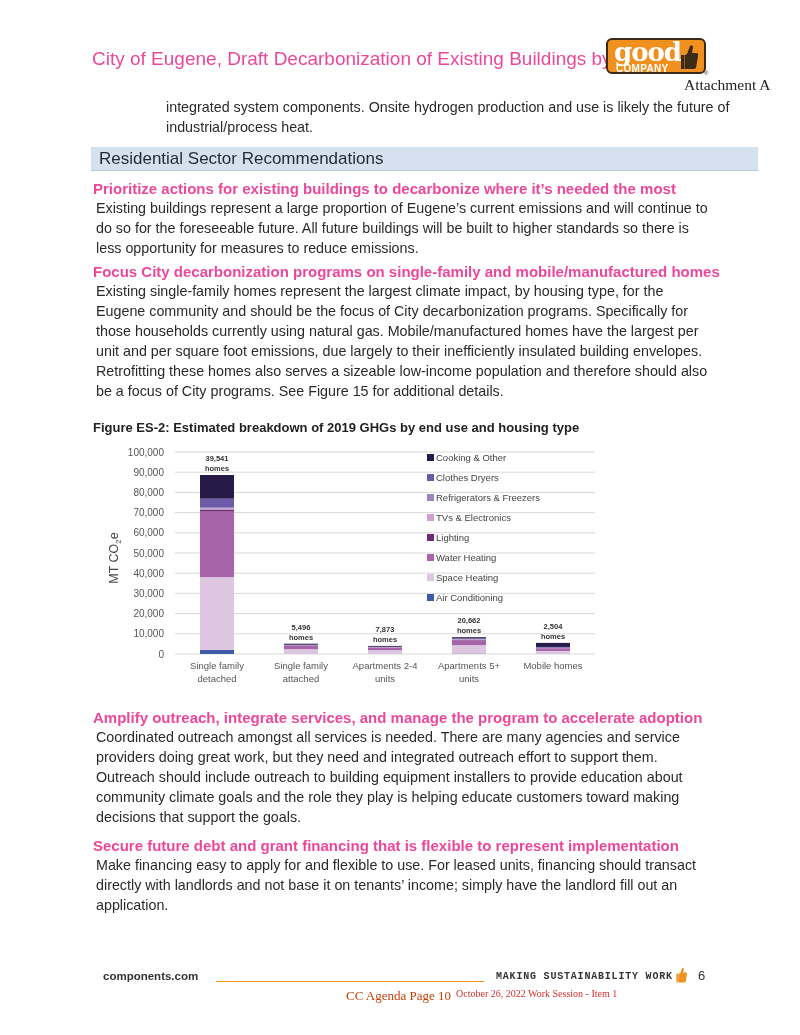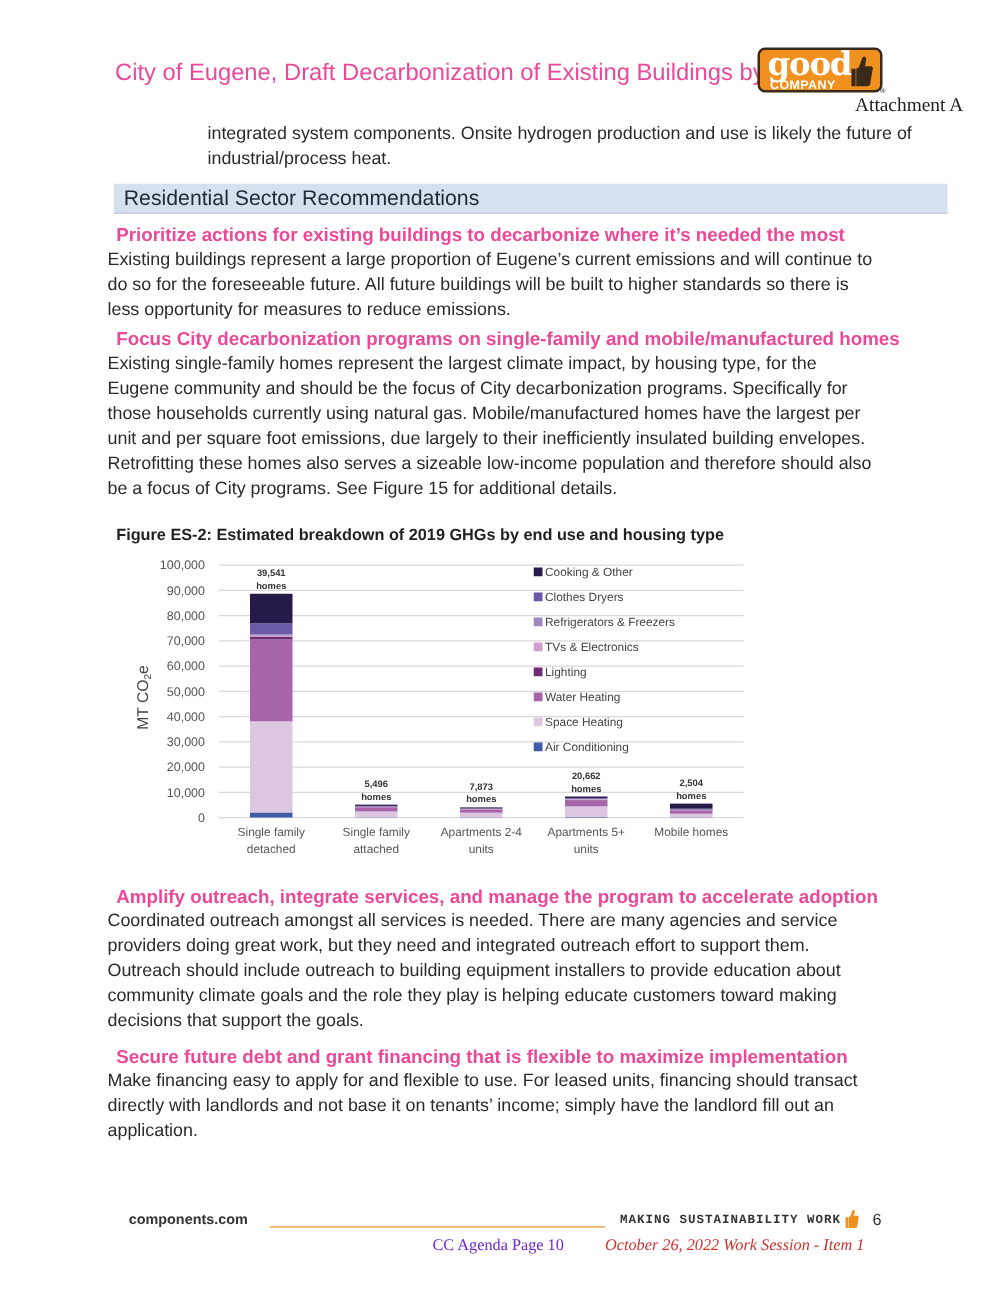--- a/index.html
+++ b/index.html
@@ -7,40 +7,40 @@
   body { position: relative; font-family: "Liberation Sans", "DejaVu Sans", sans-serif; color: #222; }
 
   .header-title { position: absolute; left: 92px; top: 48px; font-size: 19px; color: #ec4899; }
   .logo { position: absolute; left: 606px; top: 38px; width: 100px; height: 36px; background: #f0901e; border-radius: 6px; border: 2px solid #3a2a1a; }
   .logo .g { position: absolute; left: 6px; top: -3px; font-family: "DejaVu Serif", serif; font-weight: bold; font-size: 26px; color: #fff; letter-spacing: -1px; }
   .logo .c { position: absolute; left: 8px; top: 23px; font-size: 10px; font-weight: bold; color: #fff; letter-spacing: 0.3px; }
   .logo .thumb { position: absolute; right: 5px; top: 4px; width: 18px; height: 26px; }
   .reg { position: absolute; left: 704px; top: 70px; font-size: 6px; color: #333; }
   .attach { position: absolute; left: 684px; top: 76px; font-family: "Liberation Serif", serif; font-size: 15.5px; color: #222; text-align: right; }
 
-  .para { position: absolute; left: 86px; width: 620px; font-size: 14.3px; line-height: 20px; color: #2a2a2a; }
+  .para { position: absolute; left: 96px; width: 620px; font-size: 14.3px; line-height: 20px; color: #2a2a2a; }
   .intro { left: 140px; top: 97px; width: 570px; margin-left: 26px; }
 
   .section-bar { position: absolute; left: 91px; top: 147px; width: 667px; height: 24px; background: #d6e1ef; border-bottom: 1px solid #bcc9d9; }
   .section-bar span { position: absolute; left: 8px; top: 2px; font-size: 17px; color: #1f2a36; }
 
   .subhead { position: absolute; left: 93px; font-size: 15px; font-weight: bold; color: #ec4899; }
 
   .fig-title { position: absolute; left: 93px; top: 420px; font-size: 13px; font-weight: bold; color: #222; }
 
   #chart { position: absolute; left: 90px; top: 440px; width: 520px; height: 260px; }
   #chart text { font-family: "Liberation Sans", sans-serif; }
 
   .footer-left { position: absolute; left: 103px; top: 970px; font-size: 11.5px; font-weight: bold; color: #333; }
   .footer-line { position: absolute; left: 216px; top: 981px; width: 268px; height: 1px; background: #f0901e; }
   .footer-right { position: absolute; left: 496px; top: 971px; font-size: 10px; font-weight: bold; color: #333; letter-spacing: 0.8px; font-family: Liberation Mono, monospace; }
   .footer-thumb { position: absolute; left: 676px; top: 967px; width: 12px; height: 16px; }
   .page-num { position: absolute; left: 698px; top: 968px; font-size: 13px; color: #333; }
-  .agenda { position: absolute; left: 346px; top: 988px; font-family: "Liberation Serif", serif; font-size: 13px; color: #6d28d9; }
-  .session { position: absolute; left: 484px; top: 988px; font-family: "Liberation Serif", serif; font-size: 13px; color: #d0302e; font-style: italic; }
+  .agenda { position: absolute; left: 346px; top: 988px; font-family: "Liberation Serif", serif; font-size: 13px; color: #c2410c; }
+  .session { position: absolute; left: 456px; top: 988px; font-family: "Liberation Serif", serif; font-size: 10px; color: #d0302e; }
 </style>
 </head>
 <body>
 
 <div class="header-title">City of Eugene, Draft Decarbonization of Existing Buildings by 2045</div>
 
 <div class="logo">
   <span class="g">good</span>
   <span class="c">COMPANY</span>
   <svg class="thumb" viewBox="0 0 18 26">
@@ -162,21 +162,21 @@
     <text x="346" y="121" font-size="9.5" fill="#444">Water Heating</text>
     <rect x="337" y="134" width="7" height="7" fill="#dcc6e0"></rect>
     <text x="346" y="141" font-size="9.5" fill="#444">Space Heating</text>
     <rect x="337" y="154" width="7" height="7" fill="#3f5aa8"></rect>
     <text x="346" y="161" font-size="9.5" fill="#444">Air Conditioning</text>
   </svg>
 
 <div class="subhead" style="top:709px">Amplify outreach, integrate services, and manage the program to accelerate adoption</div>
 <div class="para" style="top:727px">Coordinated outreach amongst all services is needed. There are many agencies and service providers doing great work, but they need and integrated outreach effort to support them. Outreach should include outreach to building equipment installers to provide education about community climate goals and the role they play is helping educate customers toward making decisions that support the goals.</div>
 
-<div class="subhead" style="top:837px">Secure future debt and grant financing that is flexible to maximize implementation</div>
+<div class="subhead" style="top:837px">Secure future debt and grant financing that is flexible to represent implementation</div>
 <div class="para" style="top:855px">Make financing easy to apply for and flexible to use. For leased units, financing should transact directly with landlords and not base it on tenants’ income; simply have the landlord fill out an application.</div>
 
 <div class="footer-left">components.com</div>
 <div class="footer-line"></div>
 <div class="footer-right">MAKING SUSTAINABILITY WORK</div>
 <svg class="footer-thumb" viewBox="0 0 18 26">
   <path d="M6 10 L9 2 Q11 0 12 3 L11 9 L16 9 Q18 10 17 12 L15 24 Q14 25 12 25 L4 25 L4 11 Z" fill="#f0901e"></path>
   <rect x="0" y="11" width="3.5" height="14" fill="#f0901e"></rect>
 </svg>
 <div class="page-num">6</div>

